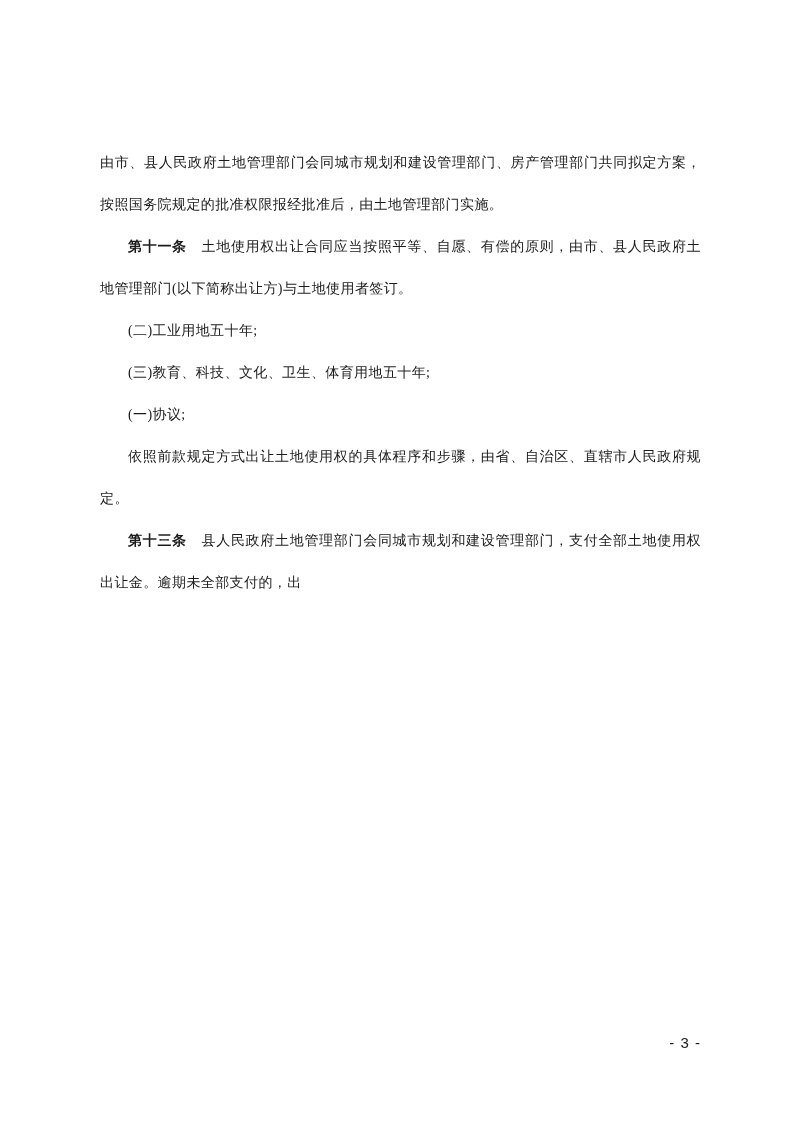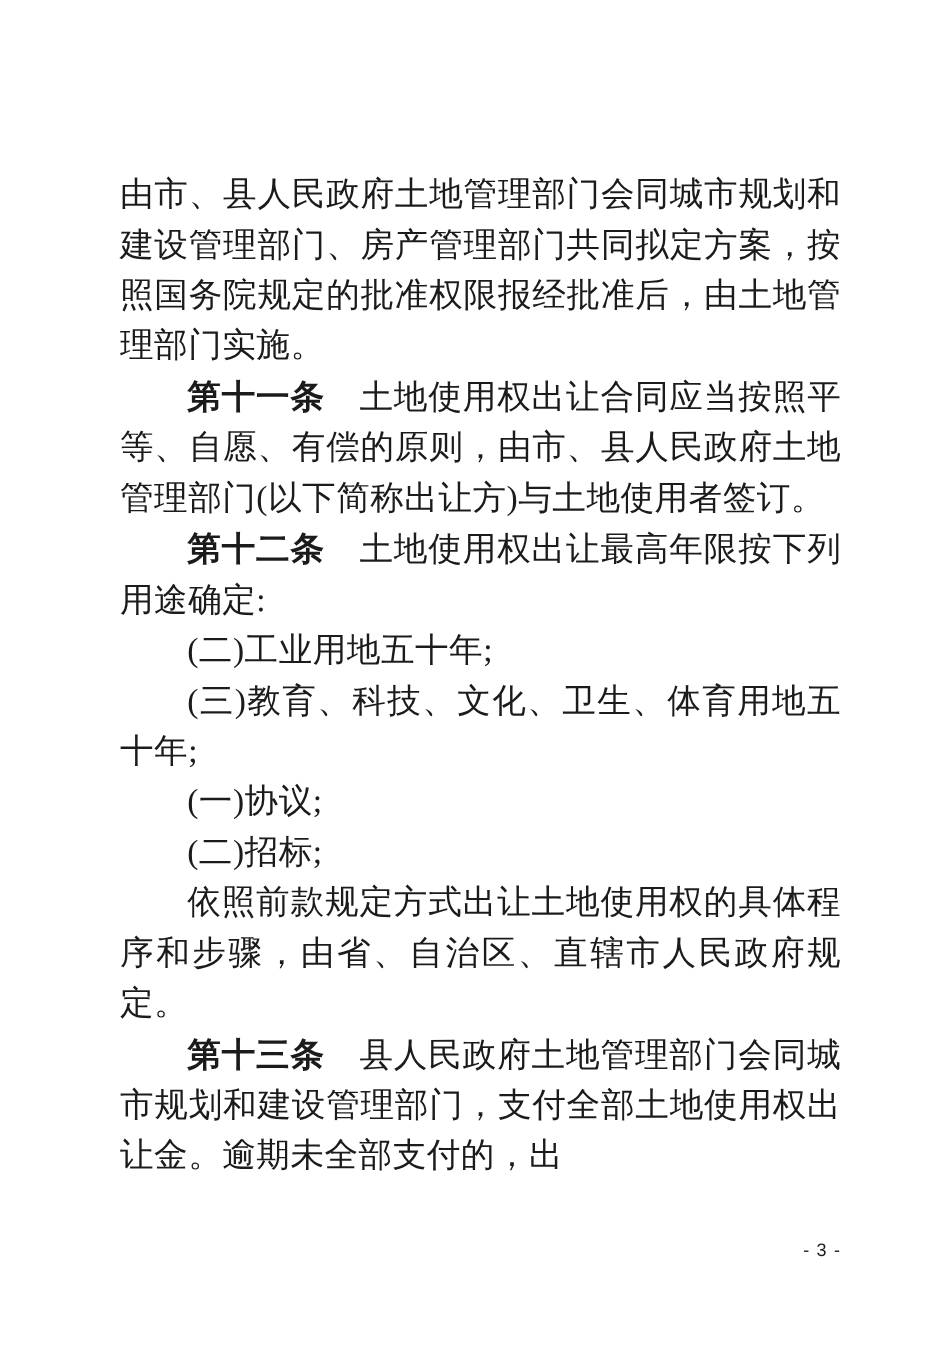--- a/index.html
+++ b/index.html
@@ -17,31 +17,31 @@
       color: #1b1b1b;
     }
     .content {
       position: absolute;
       top: 142px;
       left: 100px;
       width: 601px;
     }
     .para {
       margin: 0;
-      font-size: 28px;
+      font-size: 14px;
       line-height: 42px;
       text-align: justify;
       letter-spacing: 0.4px;
     }
     .indent {
       text-indent: 2em;
     }
     .lead {
       font-weight: 700;
-      font-family: Liberation Sans, sans-serif;
+      font-family: Liberation Serif, serif;
     }
     .page-number {
       position: absolute;
       top: 1034px;
       left: 100px;
       width: 601px;
       text-align: right;
       font-size: 15px;
       letter-spacing: 1px;
       font-family: "Liberation Sans", sans-serif;
@@ -51,33 +51,31 @@
 </head>
 <body>
 
 <div class="page">
   <div class="content">
 
     <p class="para"><span>由市、县人民政府土地管理部门会同城市规划和建设管理部门、房产管理部门共同拟定方案，按照国务院规定的批准权限报经批准后，由土地管理部门实施。</span></p>
 
     <p class="para indent"><span class="lead">第十一条</span><span>　土地使用权出让合同应当按照平等、自愿、有偿的原则，由市、县人民政府土地管理部门(以下简称出让方)与土地使用者签订。</span></p>
 
-    <p class="para indent"><span class="lead">第十二条</span><span>　土地使用权出让最高年限按下列用途确定:</span></p>
 
 
     <p class="para indent"><span>(二)工业用地五十年;</span></p>
 
     <p class="para indent"><span>(三)教育、科技、文化、卫生、体育用地五十年;</span></p>
 
 
 
 
     <p class="para indent"><span>(一)协议;</span></p>
 
-    <p class="para indent"><span>(二)招标;</span></p>
 
 
     <p class="para indent"><span>依照前款规定方式出让土地使用权的具体程序和步骤，由省、自治区、直辖市人民政府规定。</span></p>
 
     <p class="para indent"><span class="lead">第十三条</span><span>　县人民政府土地管理部门会同城市规划和建设管理部门，支付全部土地使用权出让金。逾期未全部支付的，出</span></p>
 
   </div>
 
   <div class="page-number">- 3 -</div>
 </div>

